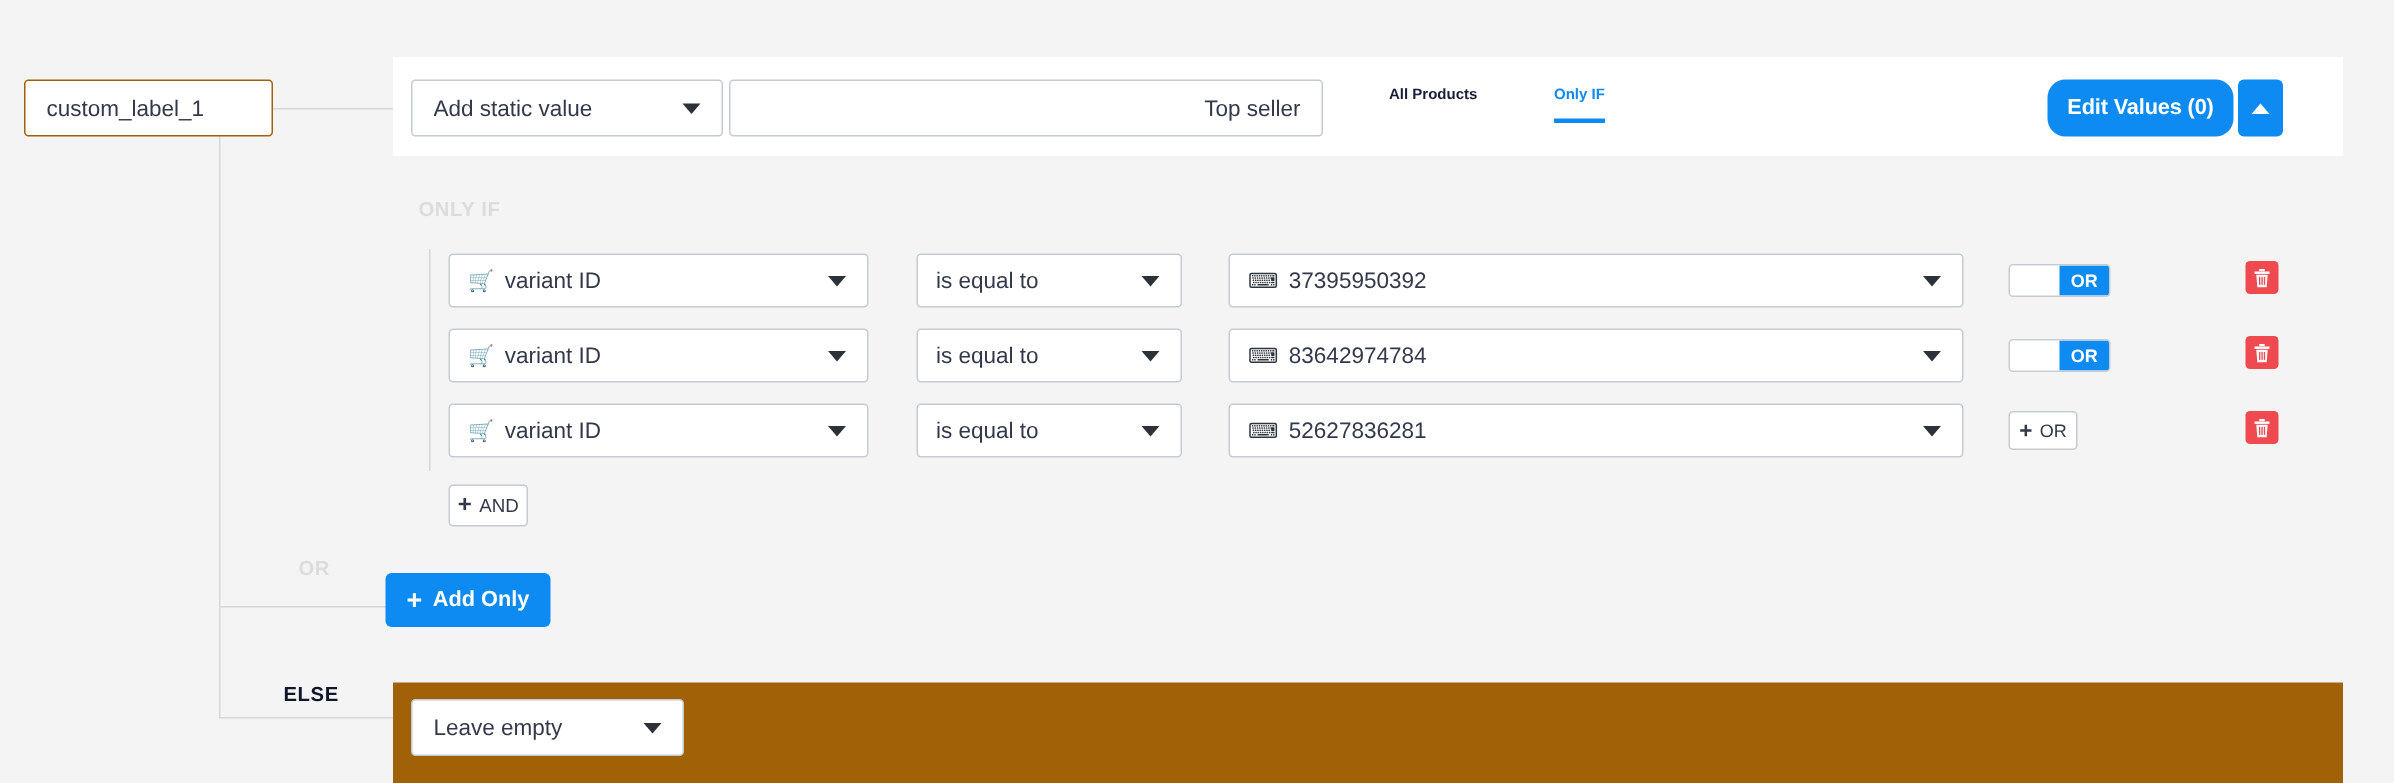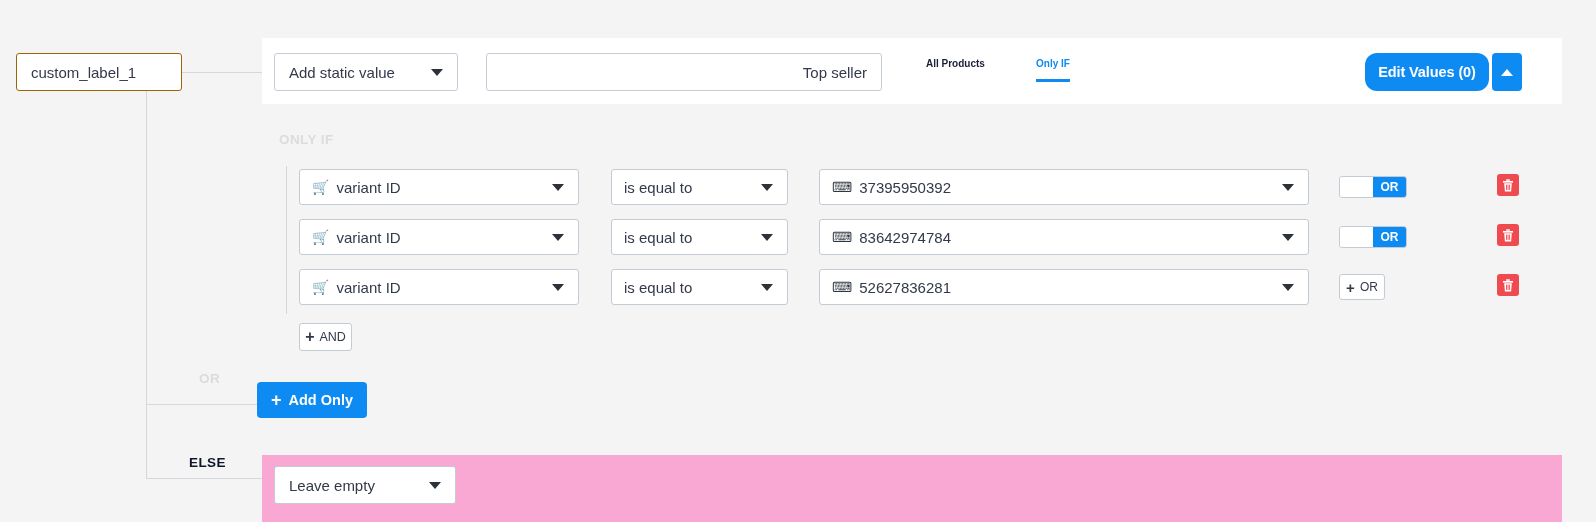--- a/index.html
+++ b/index.html
@@ -124,21 +124,21 @@
     position: absolute;
     left: 262px;
     top: 38px;
     width: 1300px;
     height: 66px;
     background: #ffffff;
   }
   #action-select {
     left: 12px;
     top: 15px;
-    width: 184px;
+    width: 208px;
     height: 38px;
     padding: 0 34px 0 14px;
   }
   #static-value-input {
     left: 224px;
     top: 15px;
     width: 396px;
     height: 38px;
     padding: 0 14px;
     justify-content: flex-end;
@@ -343,21 +343,21 @@
   }
   #add-rule-button .plus { font-size: 18px; font-weight: bold; line-height: 1; }
 
   
   #else-panel {
     position: absolute;
     left: 262px;
     top: 455px;
     width: 1300px;
     height: 67px;
-    background: #f9a8d4;
+    background: #a16207;
   }
   #else-select {
     left: 12px;
     top: 11px;
     width: 182px;
     height: 38px;
     padding: 0 34px 0 14px;
   }
 </style>
 </head>

